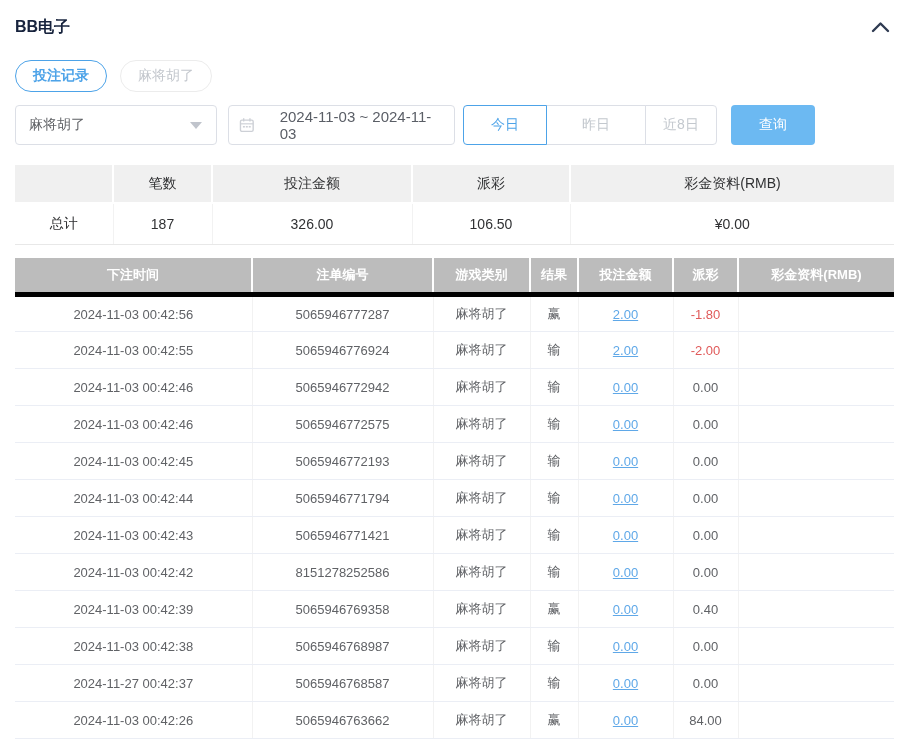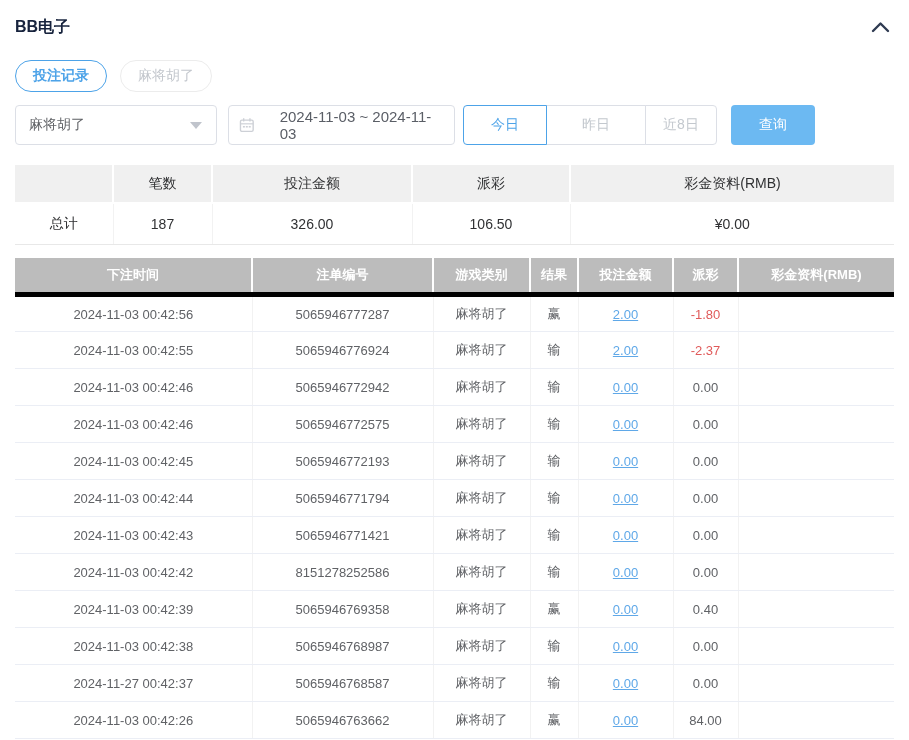--- a/index.html
+++ b/index.html
@@ -190,21 +190,21 @@
       <td class="neg">-1.80</td>
       <td></td>
     </tr>
 
     <tr>
       <td>2024-11-03 00:42:55</td>
       <td>5065946776924</td>
       <td>麻将胡了</td>
       <td>输</td>
       <td><a class="bet-link">2.00</a></td>
-      <td class="neg">-2.37</td>
+      <td class="neg">-2.00</td>
       <td></td>
     </tr>
 
     <tr>
       <td>2024-11-03 00:42:46</td>
       <td>5065946772942</td>
       <td>麻将胡了</td>
       <td>输</td>
       <td><a class="bet-link">0.00</a></td>
       <td>0.00</td>

